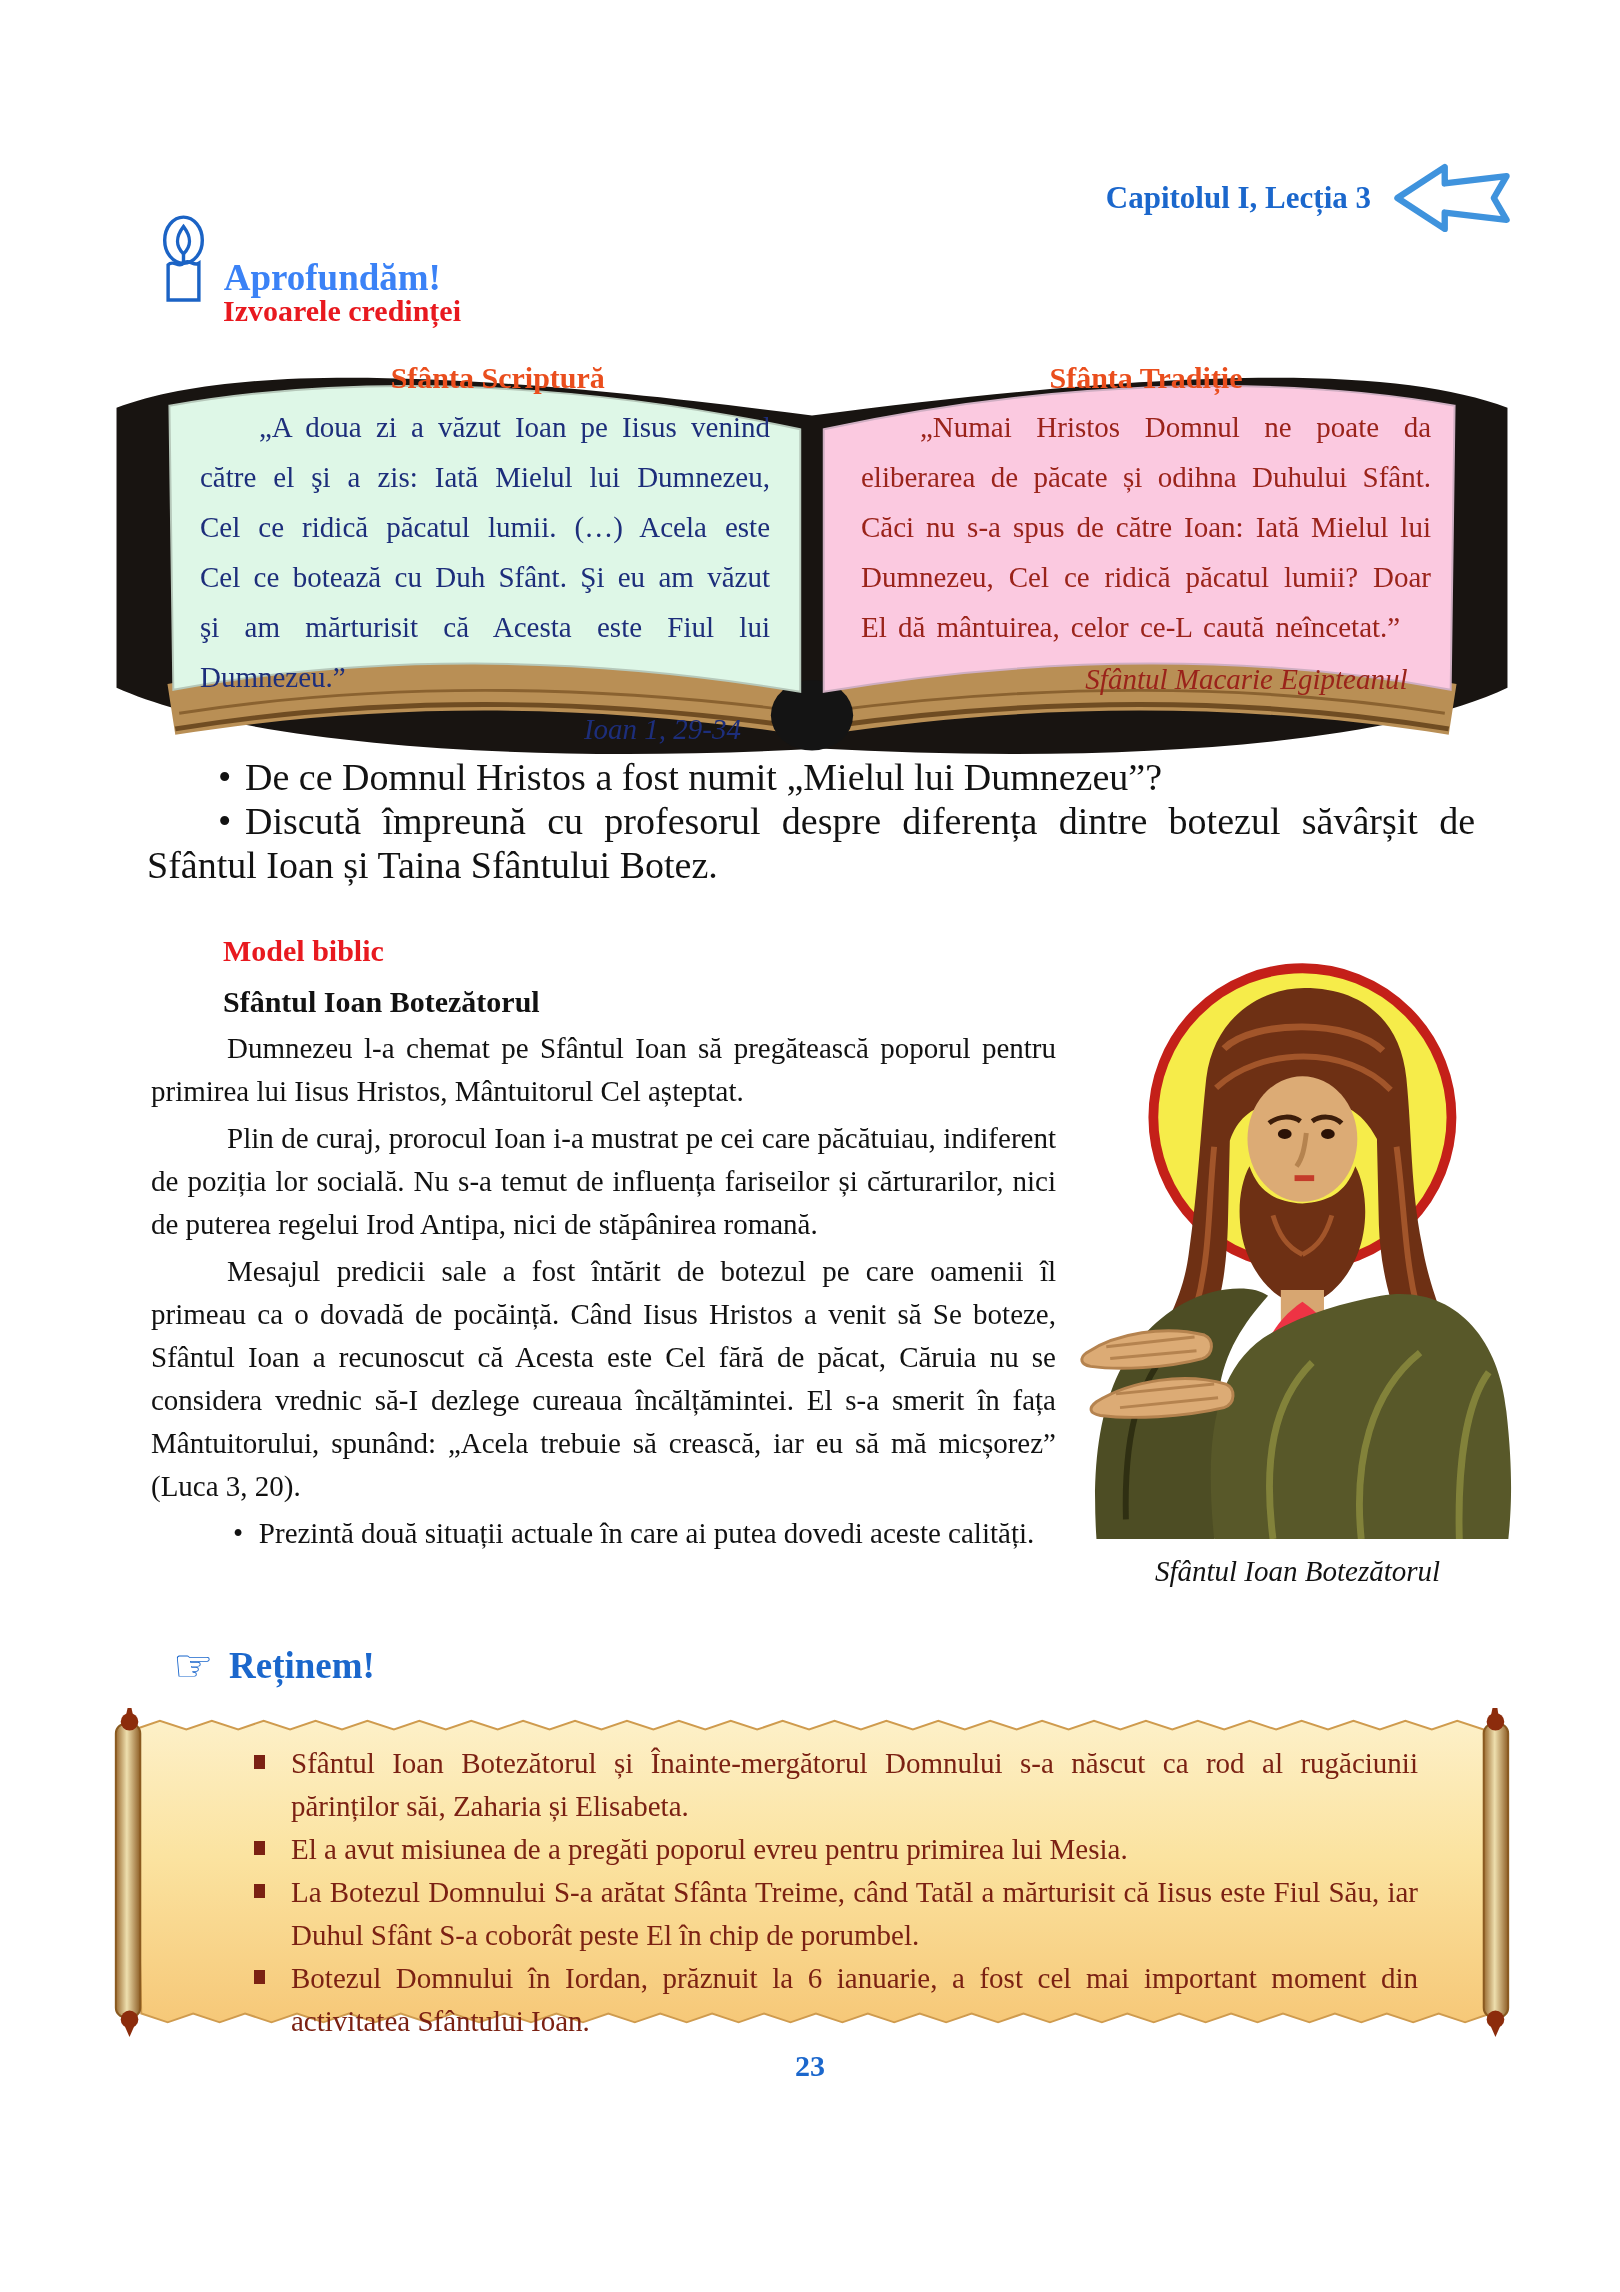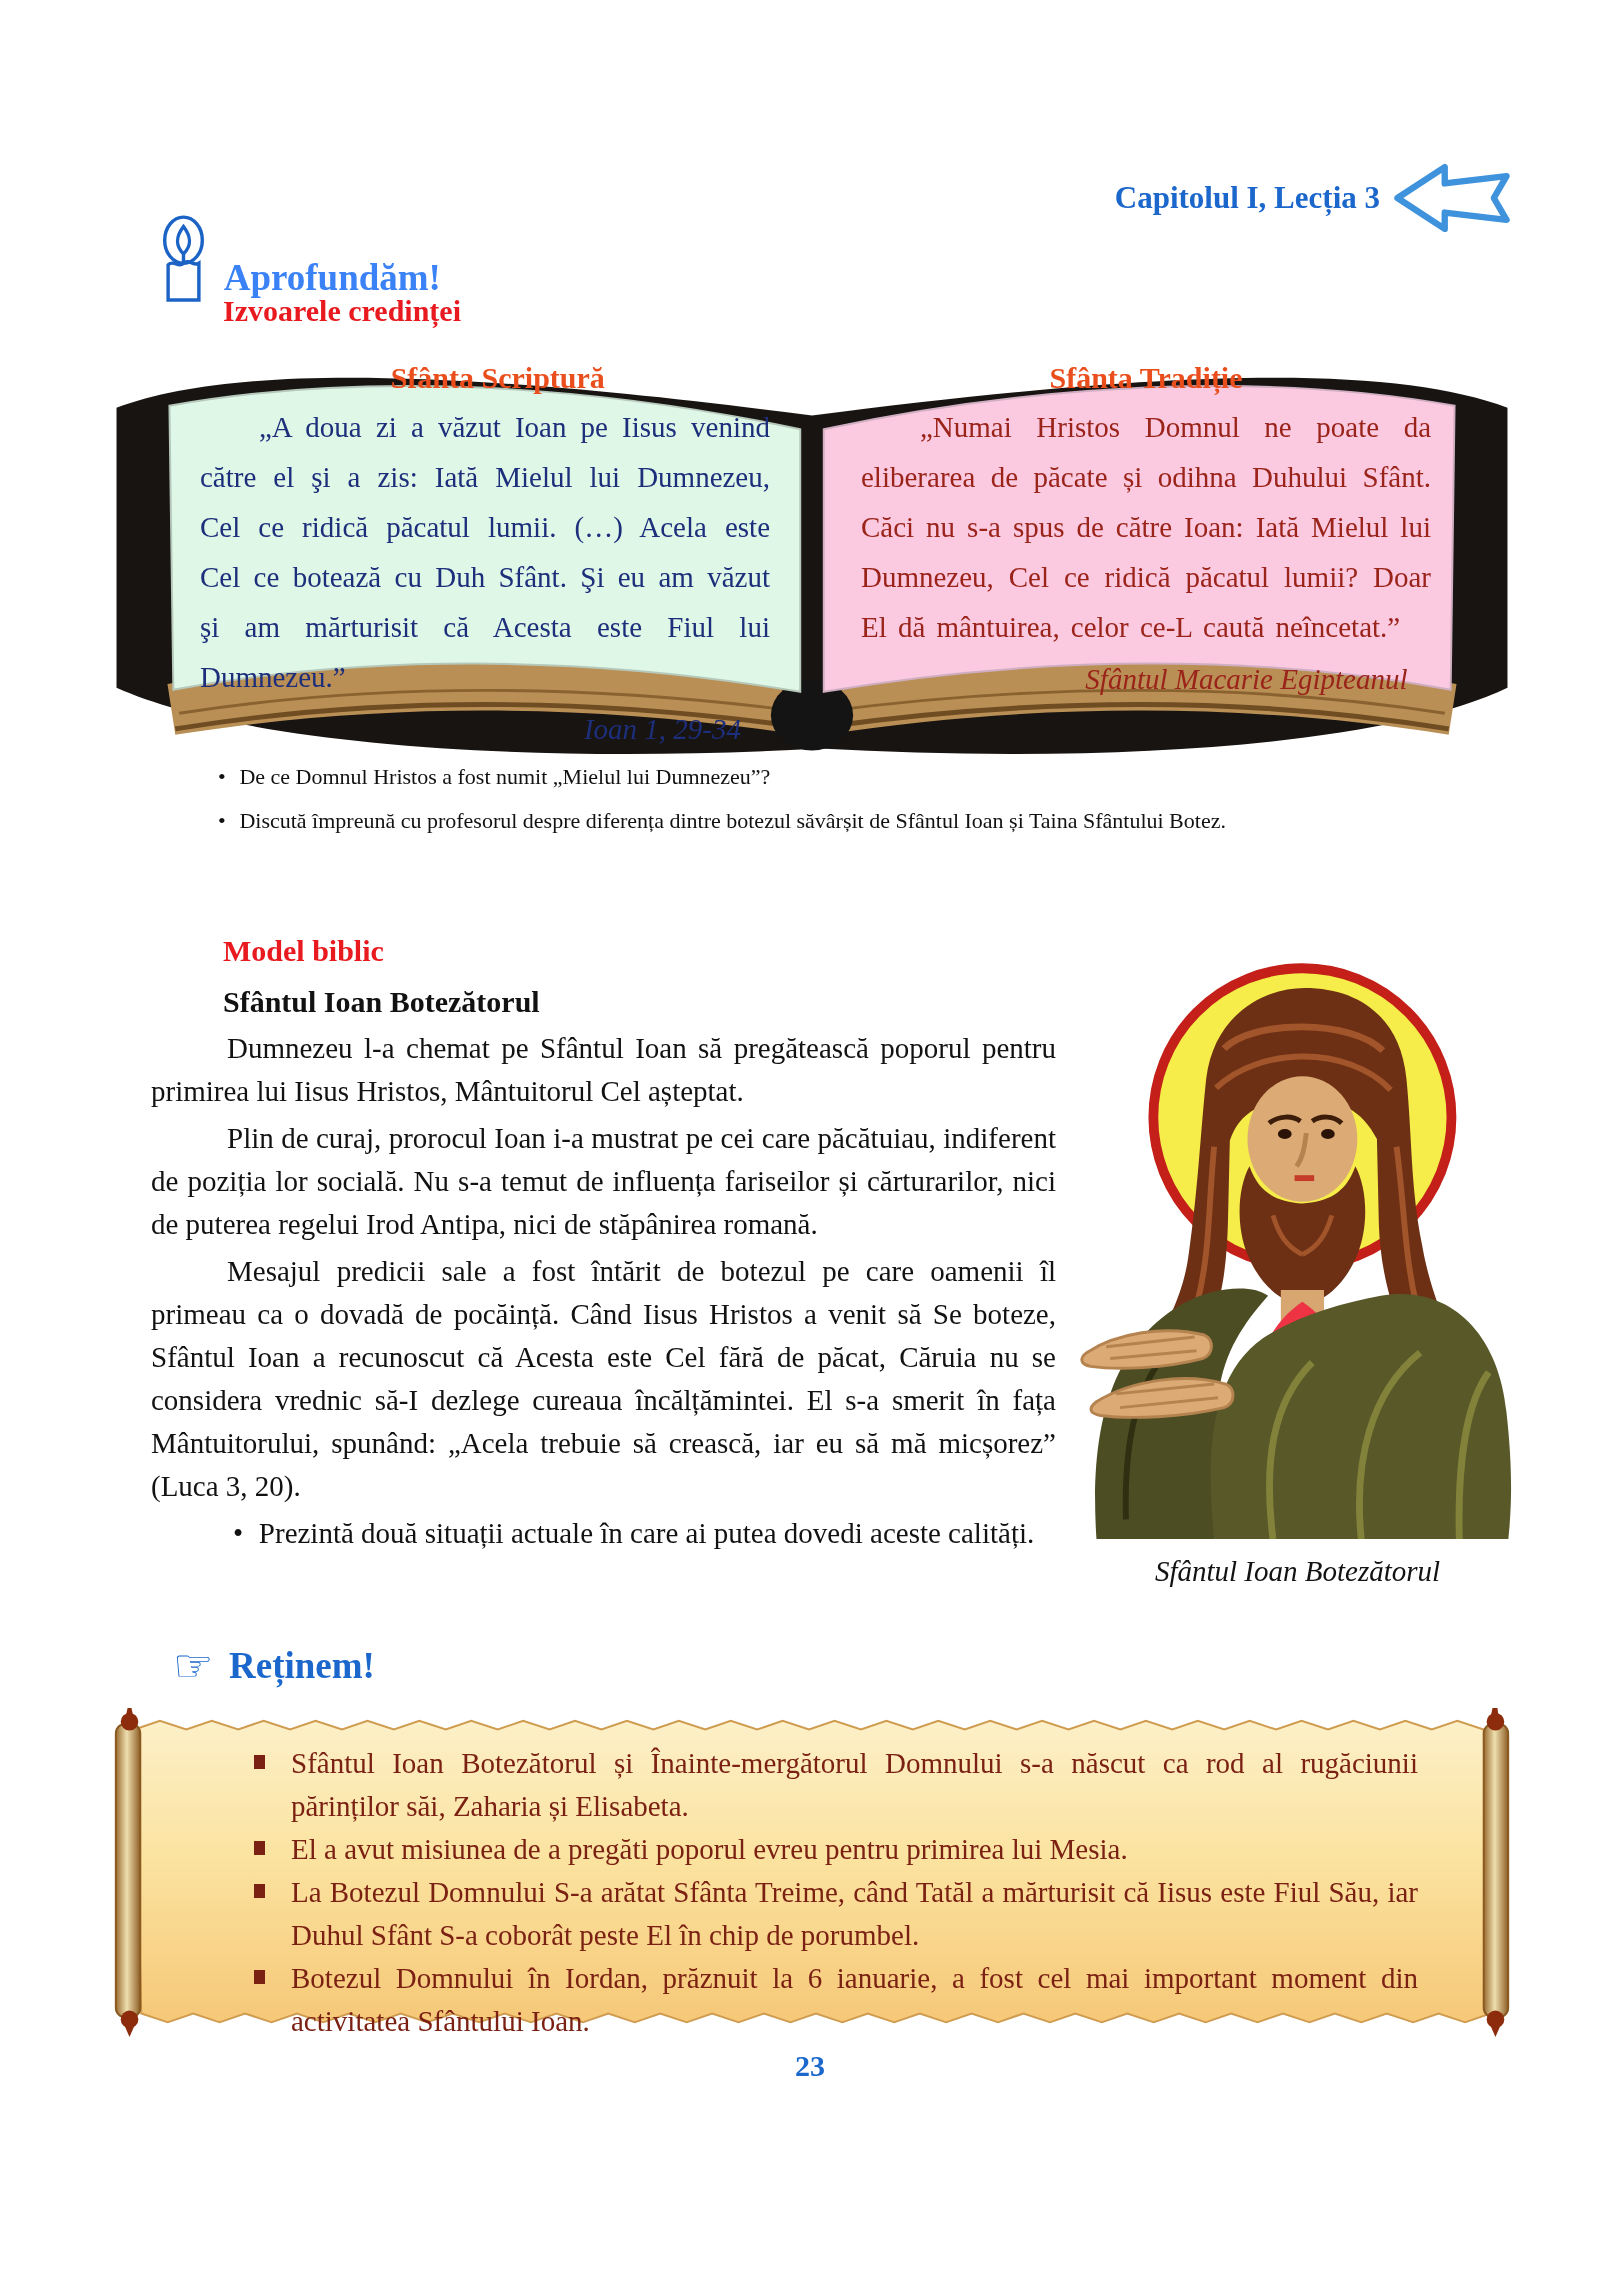--- a/index.html
+++ b/index.html
@@ -1,20 +1,20 @@
 <!DOCTYPE html>
 <html><head>
 <meta charset="utf-8">
 <style>
   html,body{margin:0;padding:0;background:#ffffff;}
   .page{position:relative;width:1620px;height:2293px;background:#ffffff;
         font-family:"Liberation Serif", serif;color:#121212;overflow:hidden;}
 
   
-  .chapter-header{position:absolute;top:159px;right:108px;display:flex;align-items:center;gap:12px;}
+  .chapter-header{position:absolute;top:159px;right:108px;display:flex;align-items:center;gap:21px;}
   .chapter-label{color:#1b67cc;font-weight:bold;font-size:31px;white-space:nowrap;}
 
   
   .aprofundam{position:absolute;left:157px;top:214px;display:flex;align-items:flex-end;gap:13.7px;}
   .aprofundam .title{color:#3b82f6;font-weight:bold;font-size:37px;line-height:1;padding-bottom:7.8px;}
   .izvoarele{position:absolute;left:223px;top:294px;color:#e8191f;font-weight:bold;font-size:30px;text-align:center;}
 
   
   .book{position:absolute;left:110px;top:343px;width:1404px;height:431px;}
   .book svg.backdrop{position:absolute;left:0;top:0;}
@@ -22,21 +22,21 @@
   .page-text .pg-heading{font-weight:bold;font-size:30px;color:#ea4e1d;line-height:37px;margin-bottom:5.9px;text-align:center;word-spacing:normal;}
   .page-text .pg-body{text-indent:59px;}
   .page-text .pg-attrib{text-align:right;font-style:italic;margin-top:2.9px;word-spacing:normal;}
   .left-page-text{left:90px;color:#1d2e7b;}
   .left-page-text .pg-heading{margin-left:25.5px;}
   .left-page-text .pg-attrib{padding-right:29px;}
   .right-page-text{left:751px;color:#9a231a;}
   .right-page-text .pg-attrib{padding-right:23.5px;}
 
   
-  .book-questions{position:absolute;left:147px;top:755px;width:1328px;font-size:22px;line-height:44px;text-align:justify;}
+  .book-questions{position:absolute;left:147px;top:755px;width:1328px;font-size:38px;line-height:44px;text-align:justify;}
   .hang{margin:0;text-indent:71px;}
   .hang::before{content:"•";margin-right:13.7px;}
 
   
   .model-col{position:absolute;left:147px;top:929px;width:913px;font-size:29px;line-height:43px;}
   .model-title{color:#e8191f;font-weight:bold;font-size:30px;margin:0 0 7.8px 76px;}
   .model-subtitle{font-weight:bold;font-size:30px;margin:0 0 3.9px 76px;}
   .model-col p.body{margin:4px;text-indent:76px;text-align:justify;}
   .task{margin:0;text-indent:86px;}
   .task::before{content:"•";margin-right:15.7px;}

